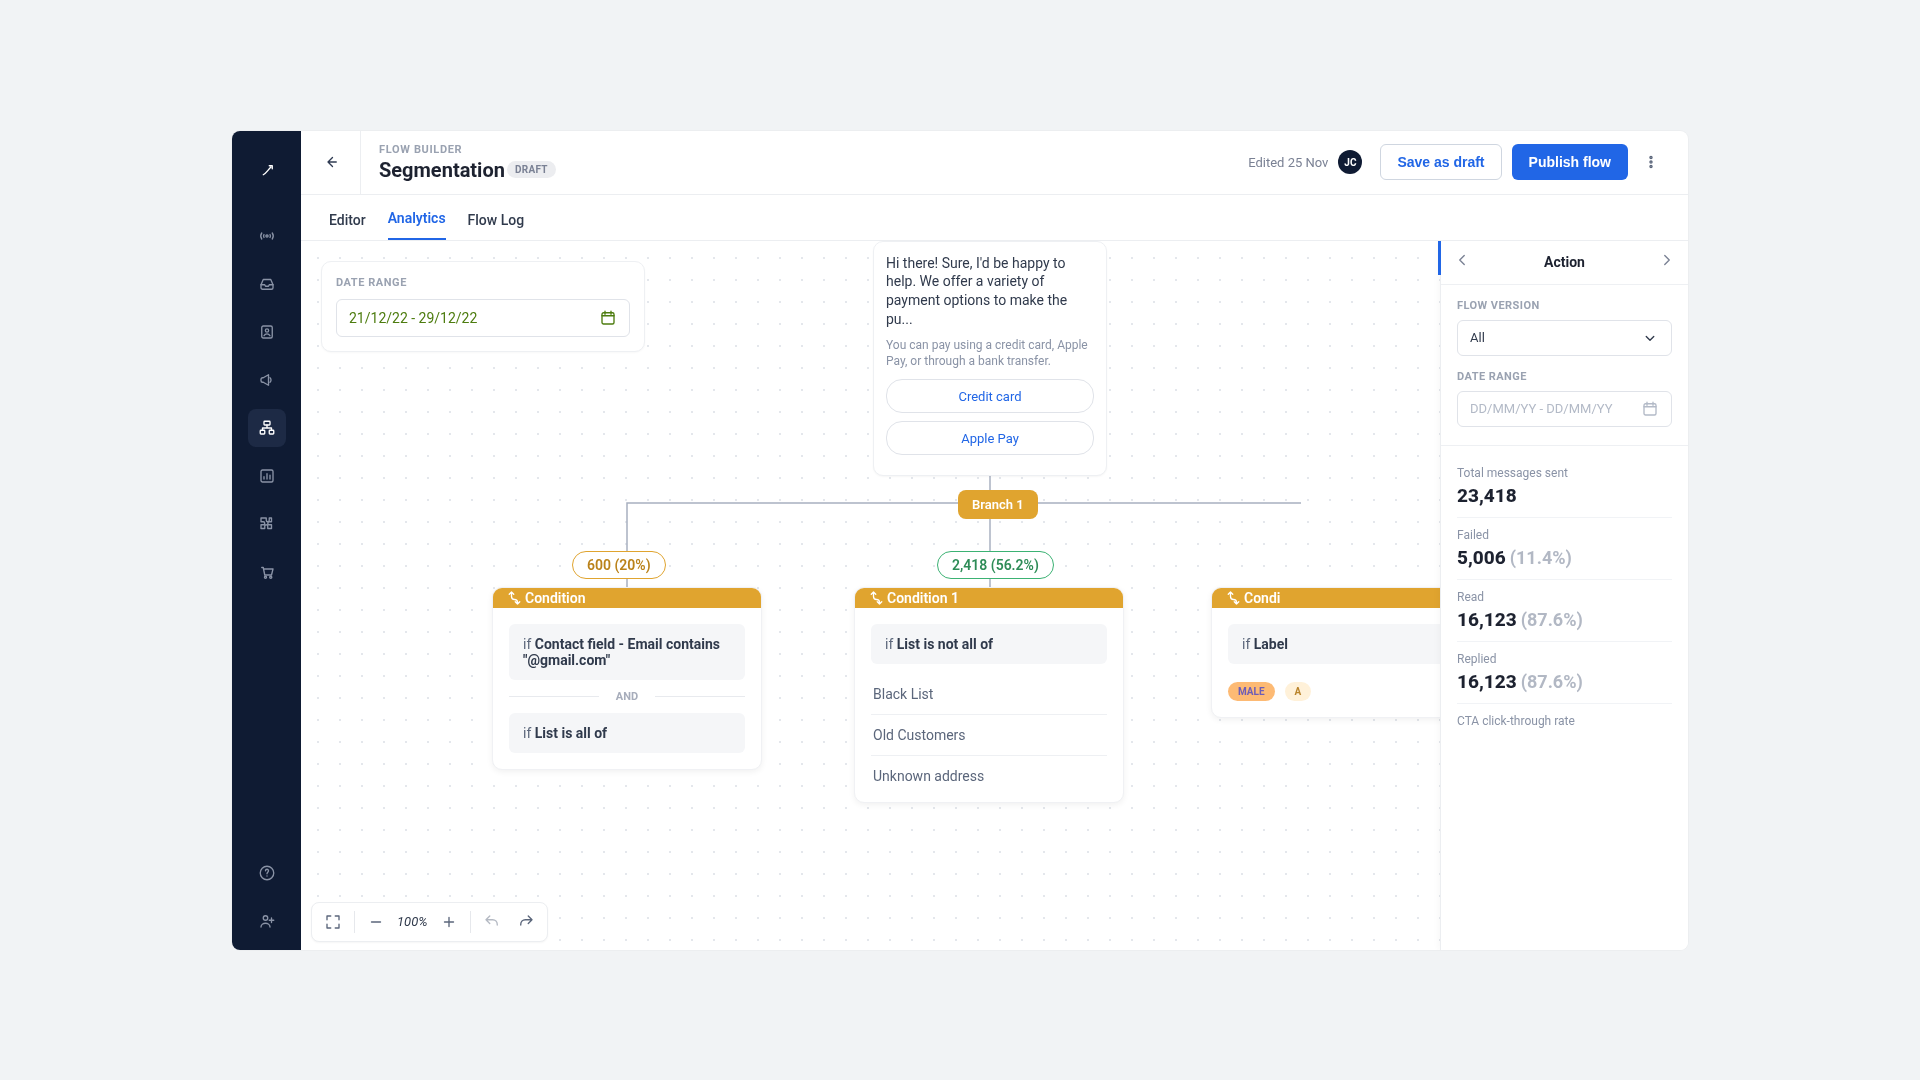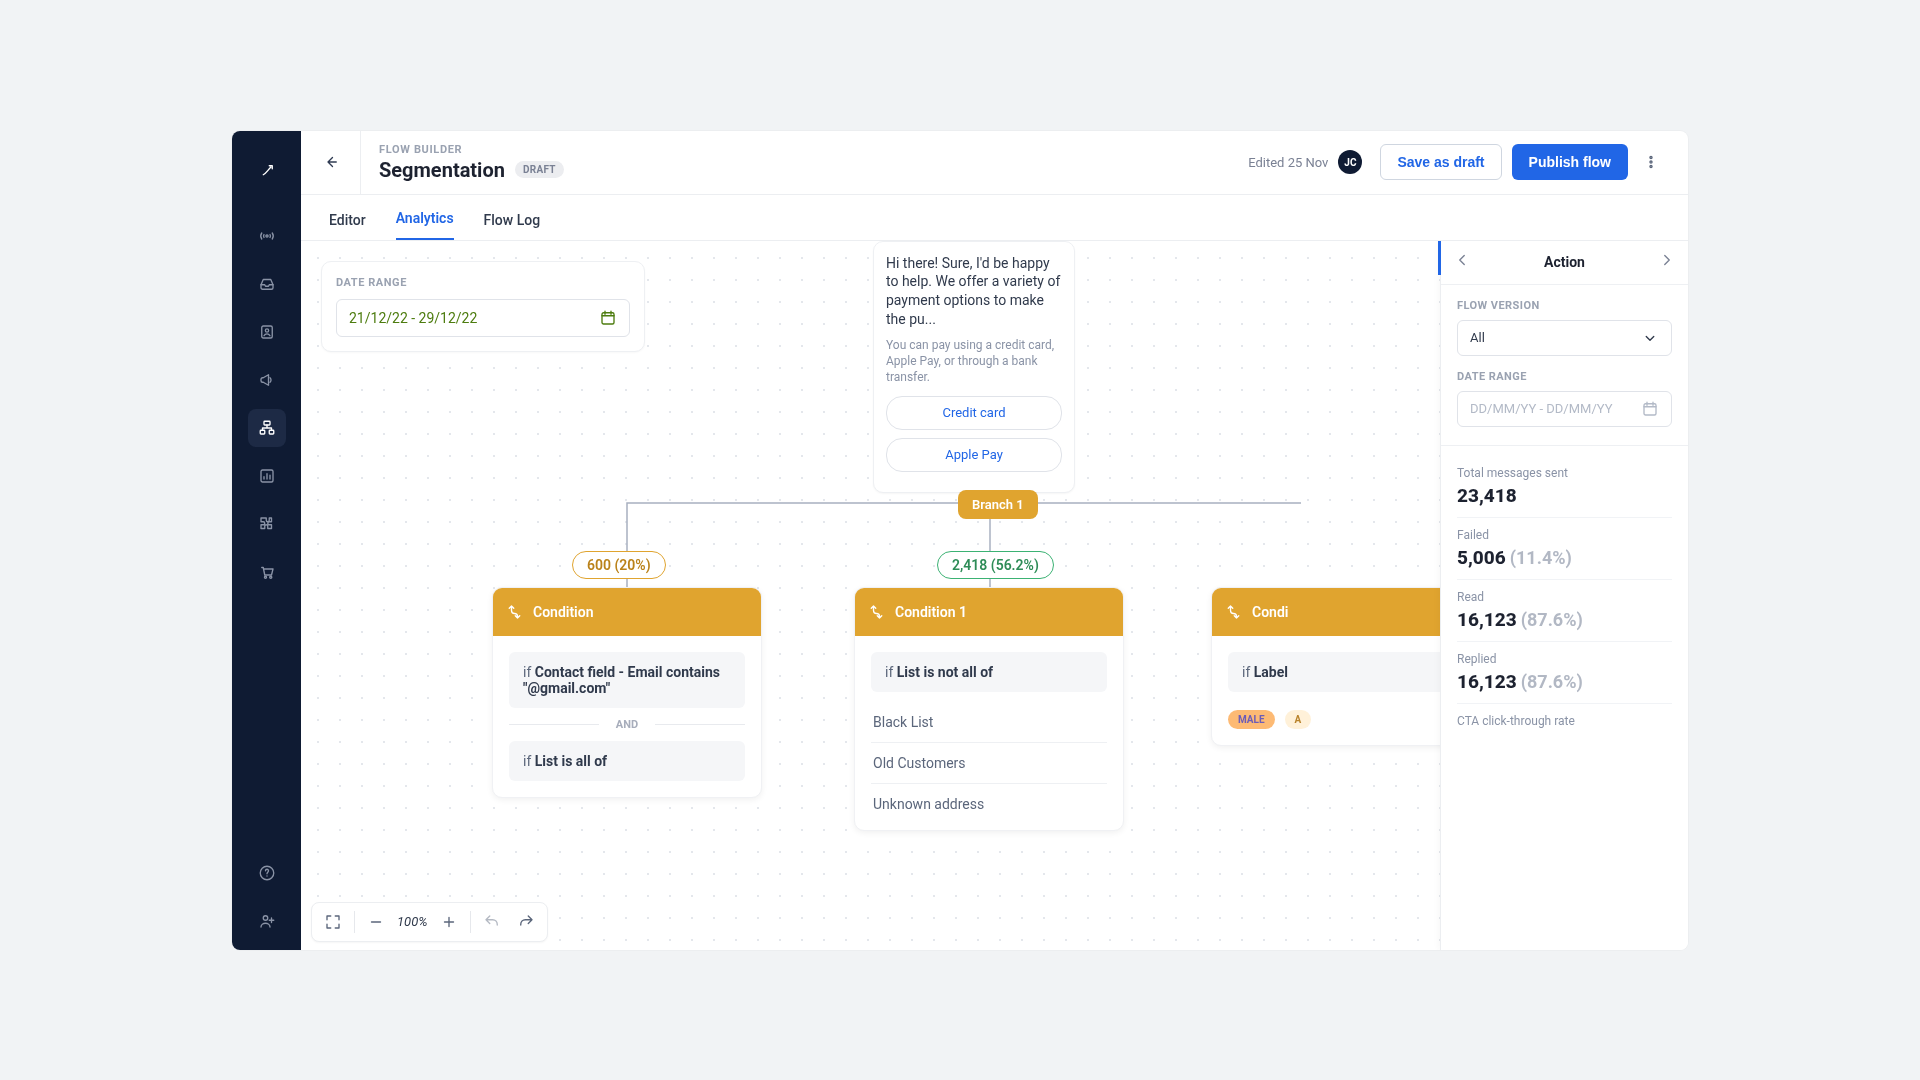--- a/index.html
+++ b/index.html
@@ -9,48 +9,48 @@
 .sidebar .logo { width:24px; height:24px; border-radius:4px; display:flex; align-items:center; justify-content:center; margin-bottom:34px; color:#fff; font-weight:700; position:relative;}
 .sidebar .logo svg{stroke:#fff;}
 .sidebar .nav-icon{ width:38px; height:38px; display:flex; align-items:center; justify-content:center; color:#8a93a6; border-radius:8px; margin-bottom:10px; cursor:pointer;}
 .sidebar .nav-icon.active{ background:#1d2a45; color:#fff;}
 .sidebar .spacer{flex:1;}
 .main{ flex:1; display:flex; flex-direction:column; position:relative; overflow:hidden;}
 .topbar{ height:64px; display:flex; align-items:center; border-bottom:1px solid #eceef1; padding:0 20px 0 0;}
 .back-btn{width:60px;height:64px;display:flex;align-items:center;justify-content:center;border-right:1px solid #eceef1;color:#2f3b52;cursor:pointer;}
 .title-block{padding-left:18px;}
 .eyebrow{font-size:11px;font-weight:700;letter-spacing:.06em;color:#9aa2b1;margin-bottom:2px;}
-.title-row{display:flex;align-items:center;gap:10px;}
+.title-row{display:flex;align-items:center;gap:2px;}
 .page-title{font-size:20px;font-weight:700;color:#1d2230;}
 .badge{background:#ecedf0;color:#7a8194;font-size:10px;font-weight:700;padding:3px 8px;border-radius:10px;letter-spacing:.03em;}
 .topbar .grow{flex:1;}
 .edited{font-size:13px;color:#7a8194;margin-right:10px;}
 .avatar{width:24px;height:24px;border-radius:50%;background:#0f1b33;color:#fff;font-size:10px;font-weight:700;display:flex;align-items:center;justify-content:center;margin-right:18px;}
 .btn{height:36px;padding:0 16px;border-radius:6px;font-size:14px;font-weight:600;display:inline-flex;align-items:center;cursor:pointer;border:1px solid transparent;}
 .btn.outline{border-color:#cfd6e0;color:#2166e6;background:#fff;}
 .btn.primary{background:#2166e6;color:#fff;}
 .kebab{width:34px;height:34px;display:flex;align-items:center;justify-content:center;color:#5b667b;margin-left:6px;cursor:pointer;}
-.tabs{height:46px;display:flex;align-items:flex-end;padding-left:28px;border-bottom:1px solid #eceef1;gap:30px;font-size:14px;}
+.tabs{height:46px;display:flex;align-items:flex-end;padding-left:28px;border-bottom:1px solid #eceef1;gap:22px;font-size:14px;}
 .tab{padding-bottom:12px;color:#303a4c;cursor:pointer;font-weight:500;}
 .tab.active{color:#2166e6;font-weight:600;border-bottom:2px solid #2166e6;}
 .canvas-area{flex:1;position:relative;overflow:hidden;}
 .dot-grid{position:absolute;inset:0;background-image:radial-gradient(#e4e7ec 1px, transparent 1px);background-size:22px 22px;background-position:6px 6px;}
 .date-range-card{position:absolute;left:20px;top:20px;width:324px;background:#fff;border:1px solid #eef0f3;border-radius:10px;padding:14px;box-shadow:0 1px 2px rgba(0,0,0,0.03);}
 .card-label{font-size:11px;font-weight:700;letter-spacing:.05em;color:#9aa2b1;margin-bottom:10px;}
 .date-input{height:38px;border:1px solid #e0e3e9;border-radius:6px;display:flex;align-items:center;justify-content:space-between;padding:0 12px;font-size:14px;color:#4d7c0f;}
-.msg-card{position:absolute;left:572px;top:0;width:202px;background:#fff;border:1px solid #eef0f3;border-radius:10px;padding:12px;box-shadow:0 1px 2px rgba(0,0,0,0.04);}
+.msg-card{position:absolute;left:572px;top:0;width:234px;background:#fff;border:1px solid #eef0f3;border-radius:10px;padding:12px;box-shadow:0 1px 2px rgba(0,0,0,0.04);}
 .msg-text{font-size:14px;color:#303a4c;line-height:1.35;margin-bottom:8px;}
 .msg-sub{font-size:12px;color:#8a93a6;line-height:1.35;margin-bottom:10px;}
 .msg-btn{height:34px;border:1px solid #e0e3e9;border-radius:16px;display:flex;align-items:center;justify-content:center;font-size:13px;color:#2166e6;margin-bottom:8px;cursor:pointer;}
 .branch-pill{position:absolute;left:657px;top:249px;background:#e0a42f;color:#fff;font-size:13px;font-weight:600;padding:7px 14px;border-radius:8px;}
 .count-pill{position:absolute;background:#fff;border-radius:18px;padding:5px 14px;font-size:14px;font-weight:600;}
 .count-pill.yellow{border:1.5px solid #e0a42f;color:#ba821a;}
 .count-pill.green{border:1.5px solid #3bb273;color:#2e8c57;}
 .cond-card{position:absolute;width:270px;background:#fff;border-radius:10px;box-shadow:0 2px 6px rgba(0,0,0,0.06);overflow:hidden;border:1px solid #f0f1f4;}
-.cond-card .hdr{background:#e0a42f;color:#fff;height:48px;display:flex;align-items:center;padding:0 14px;font-size:14px;font-weight:600;gap:8px;}
+.cond-card .hdr{background:#e0a42f;color:#fff;height:20px;display:flex;align-items:center;padding:0 14px;font-size:14px;font-weight:600;}
 .cond-card .body{padding:16px 16px 6px;}
 .rule-box{background:#f5f6f8;border-radius:6px;padding:12px 14px;font-size:14px;color:#303a4c;margin-bottom:10px;}
 .rule-box .if{color:#5b667b;}
 .rule-box b{font-weight:700;}
 .and-sep{font-size:11px;font-weight:700;color:#a7adbb;text-align:center;margin:4px 0 10px;position:relative;}
 .and-sep:before,.and-sep:after{content:"";position:absolute;top:50%;width:38%;height:1px;background:#e8eaee;}
 .and-sep:before{left:0;} .and-sep:after{right:0;}
 .list-row{font-size:14px;color:#5b667b;padding:12px 2px;border-bottom:1px solid #eef0f3;}
 .tag-pill{display:inline-block;background:#fdba74;color:#6d5db7;font-size:10px;font-weight:700;padding:4px 10px;border-radius:10px;margin-right:6px;}
 .right-panel{position:absolute;right:0;top:0;bottom:0;width:248px;background:#fff;border-left:1px solid #eceef1;box-shadow:-2px 0 6px rgba(0,0,0,0.03);display:flex;flex-direction:column;}

